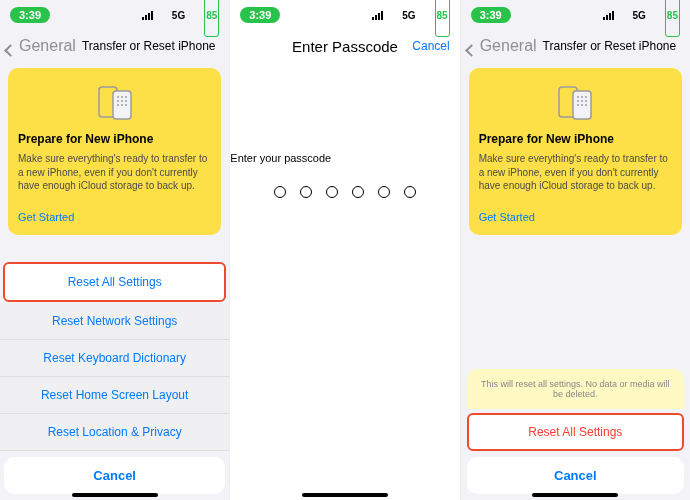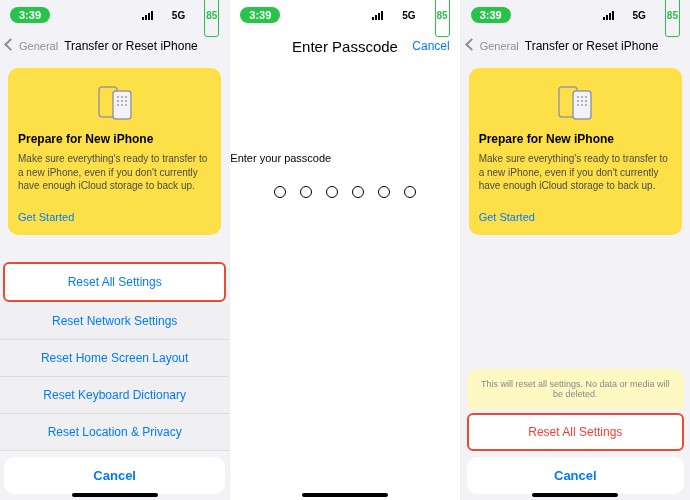--- a/index.html
+++ b/index.html
@@ -8,21 +8,21 @@
 .phone:last-child{border-right:none}
 .phone.white{background:#fff}
 .status{height:30px;display:flex;align-items:center;justify-content:space-between;padding:0 10px;font-size:11px;font-weight:600;color:#000}
 .time-pill{background:#29c24b;color:#fff;border-radius:12px;padding:2px 9px;font-size:11px;font-weight:600}
 .status-right{display:flex;align-items:center;gap:19px;font-size:10px}
 .sig{display:inline-flex;align-items:flex-end;gap:1px}
 .sig i{display:block;width:2px;background:#000}
 .sig i:nth-child(1){height:3px}.sig i:nth-child(2){height:5px}.sig i:nth-child(3){height:7px}.sig i:nth-child(4){height:9px}
 .batt{border:1px solid #29c24b;border-radius:3px;padding:16px 1px;color:#29c24b;font-size:10px;font-weight:700;line-height:9px}
 .nav{height:32px;display:flex;align-items:center;padding:0 6px;font-size:12px}
-.nav .back{display:flex;align-items:flex-start;color:#8e8e93;font-size:11px}
+.nav .back{display:flex;align-items:flex-end;color:#8e8e93;font-size:16px}
 .nav .chev{display:inline-block;width:7px;height:7px;border-left:2px solid #8e8e93;border-bottom:2px solid #8e8e93;transform:rotate(45deg);margin-right:4px}
 .nav .title{font-weight:400;color:#000;margin-left:6px;font-size:12px}
 .nav.center{justify-content:center;position:relative}
 .nav.center .title{margin:0;font-size:15px}
 .nav.center .cancel{position:absolute;right:10px;color:#007aff;font-size:12px}
 .card{background:#fde047;border-radius:10px;margin:6px 8px;padding:12px 10px;}
 .card .iconwrap{height:46px;display:flex;align-items:center;justify-content:center;margin-bottom:6px}
 .card h3{margin:0 0 6px;font-size:12px;font-weight:600;color:#000}
 .card p{margin:0 0 18px;font-size:10px;color:#4a4a4a;line-height:1.35}
 .card .link{color:#007aff;font-size:11px}
@@ -83,22 +83,22 @@
             <circle cx="33" cy="22" r="1" fill="#9a9aa0"></circle>
           </svg>
     </div>
     <h3>Prepare for New iPhone</h3>
     <p>Make sure everything's ready to transfer to a new iPhone, even if you don't currently have enough iCloud storage to back up.</p>
     <div class="link">Get Started</div>
   </div>
   <div class="sheet">
     <div class="opt hl">Reset All Settings</div>
     <div class="opt">Reset Network Settings</div>
+    <div class="opt">Reset Keyboard Dictionary</div>
     <div class="opt">Reset Home Screen Layout</div>
-    <div class="opt">Reset Keyboard Dictionary</div>
     <div class="opt">Reset Location &amp; Privacy</div>
     <div class="cancelbtn">Cancel</div>
     <div class="homebar"></div>
   </div>
 </div>
 
 <div class="phone white">
   <div class="status">
     <span class="time-pill">3:39</span>
     <span class="status-right">

